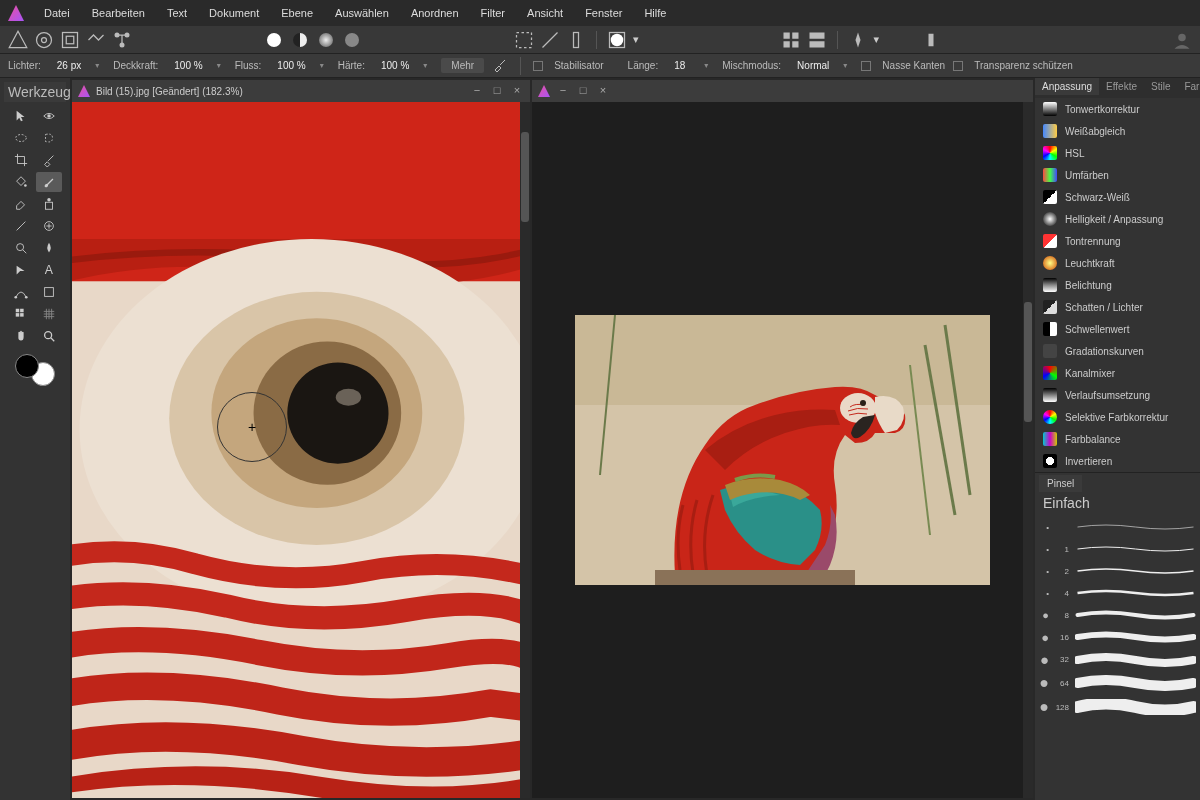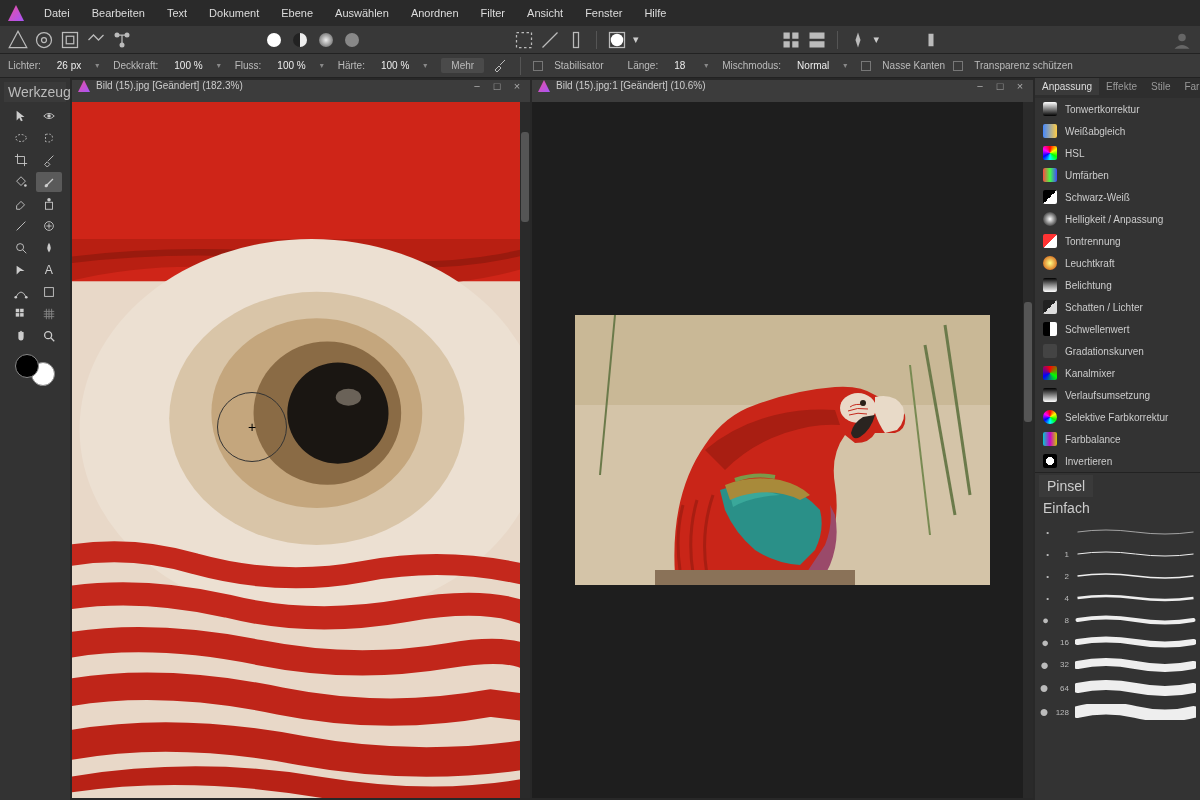--- a/index.html
+++ b/index.html
@@ -23,41 +23,41 @@
 .tool{width:26px;height:20px;display:flex;align-items:center;justify-content:center;cursor:pointer;color:#ccc;border-radius:2px}
 .tool.active{background:#5a5a5a}
 .tool svg{width:14px;height:14px}
 .color-swatch{margin:8px auto;width:40px;height:32px;position:relative}
 .color-swatch .fg{position:absolute;top:0;left:0;width:24px;height:24px;background:#000;border-radius:50%;border:1px solid #888}
 .color-swatch .bg{position:absolute;bottom:0;right:0;width:24px;height:24px;background:#fff;border-radius:50%;border:1px solid #888}
 .workspace{flex:1;background:#282828;display:flex;gap:2px;padding:2px;position:relative}
 .docwin{background:#333;display:flex;flex-direction:column;position:relative}
 .docwin.left{width:458px}
 .docwin.right{flex:1}
-.docbar{height:22px;background:#3c3c3c;display:flex;padding:0 6px;font-size:10px;color:#ccc;gap:6px}
+.docbar{height:22px;background:#3c3c3c;display:flex;align-items:center;padding:0 6px;font-size:10px;color:#ccc;gap:6px}
 .docbar .dlogo{width:12px;height:12px;background:linear-gradient(135deg,#e94fa1,#a855f7);clip-path:polygon(50% 0,100% 100%,0 100%)}
 .docbar .title{flex:1}
 .docbar .wbtn{width:14px;height:14px;cursor:pointer;color:#aaa;text-align:center;font-size:11px;line-height:13px}
 .canvas{flex:1;background:#1e1e1e;display:flex;align-items:center;justify-content:center;overflow:hidden;position:relative}
 .canvas.left-c{align-items:flex-start;justify-content:flex-start}
 .canvas .scrollbar-v{position:absolute;right:0;top:0;bottom:0;width:10px;background:#2a2a2a}
 .canvas .scrollbar-v .thumb{position:absolute;left:1px;right:1px;background:#555;border-radius:3px}
 .parrot-eye{width:100%;height:100%}
 .parrot-full{width:415px;height:270px}
 .brush-cursor{position:absolute;left:145px;top:290px;width:70px;height:70px;border:1px solid #333;border-radius:50%;pointer-events:none}
 .brush-cursor::after{content:"+";position:absolute;left:50%;top:50%;transform:translate(-50%,-50%);color:#000;font-size:14px}
 .right-panel{width:165px;background:#333;display:flex;flex-direction:column}
 .rp-tabs{height:20px;background:#2e2e2e;display:flex;align-items:flex-start;font-size:10px}
 .rp-tab{padding:3px 7px;color:#999;cursor:pointer}
 .rp-tab.active{background:#3a3a3a;color:#ddd}
 .adj-list{flex:0 0 auto;max-height:420px;overflow:hidden}
 .adj-item{display:flex;align-items:center;padding:4px 8px;gap:8px;cursor:pointer;font-size:10px;color:#ccc}
 .adj-icon{width:14px;height:14px;flex-shrink:0;border-radius:2px}
 .brush-section{flex:1;border-top:1px solid #222}
-.brush-tab{display:inline-block;padding:3px 8px;background:#3a3a3a;font-size:14px;margin:2px 0 0 4px}
+.brush-tab{display:inline-block;padding:3px 8px;background:#3a3a3a;font-size:10px;margin:2px 0 0 4px}
 .brush-cat{padding:3px 8px;font-size:14px;color:#ccc;background:#333}
 .brush-list{padding:2px 4px}
 .brush-row{display:flex;align-items:center;gap:6px;padding:3px 0}
 .brush-row .dot{width:10px;text-align:right;font-size:8px;color:#bbb}
 .brush-row .size{width:14px;text-align:right;font-size:8px;color:#bbb}
 .brush-row svg{flex:1;height:16px}
 .sep{width:1px;height:18px;background:#555;margin:0 4px}
 .ic-circle{width:14px;height:14px;border-radius:50%;background:#ccc;display:inline-block}
 </style>
 </head>
@@ -386,21 +386,20 @@
         <div class="brush-cursor"></div>
         <div class="scrollbar-v">
             <div class="thumb" style="top:30px;height:90px"></div>
           </div>
       </div>
     </div>
 
     <div class="docwin right">
       <div class="docbar">
         <div class="dlogo"></div>
-        <div class="title">Bild (15).jpg:1 [Geändert] (10.6%)</div>
         <div class="wbtn">−</div>
         <div class="wbtn">□</div>
         <div class="wbtn">×</div>
       </div>
       <div class="canvas">
         <svg class="parrot-full" viewBox="0 0 415 270">
           <rect width="415" height="270" fill="#d4c4a8"></rect>
           <rect x="0" y="0" width="415" height="90" fill="#c9b896"></rect>
           <line x1="350" y1="30" x2="380" y2="200" stroke="#6b7a4a" stroke-width="3"></line>
           <line x1="370" y1="10" x2="395" y2="180" stroke="#6b7a4a" stroke-width="3"></line>

